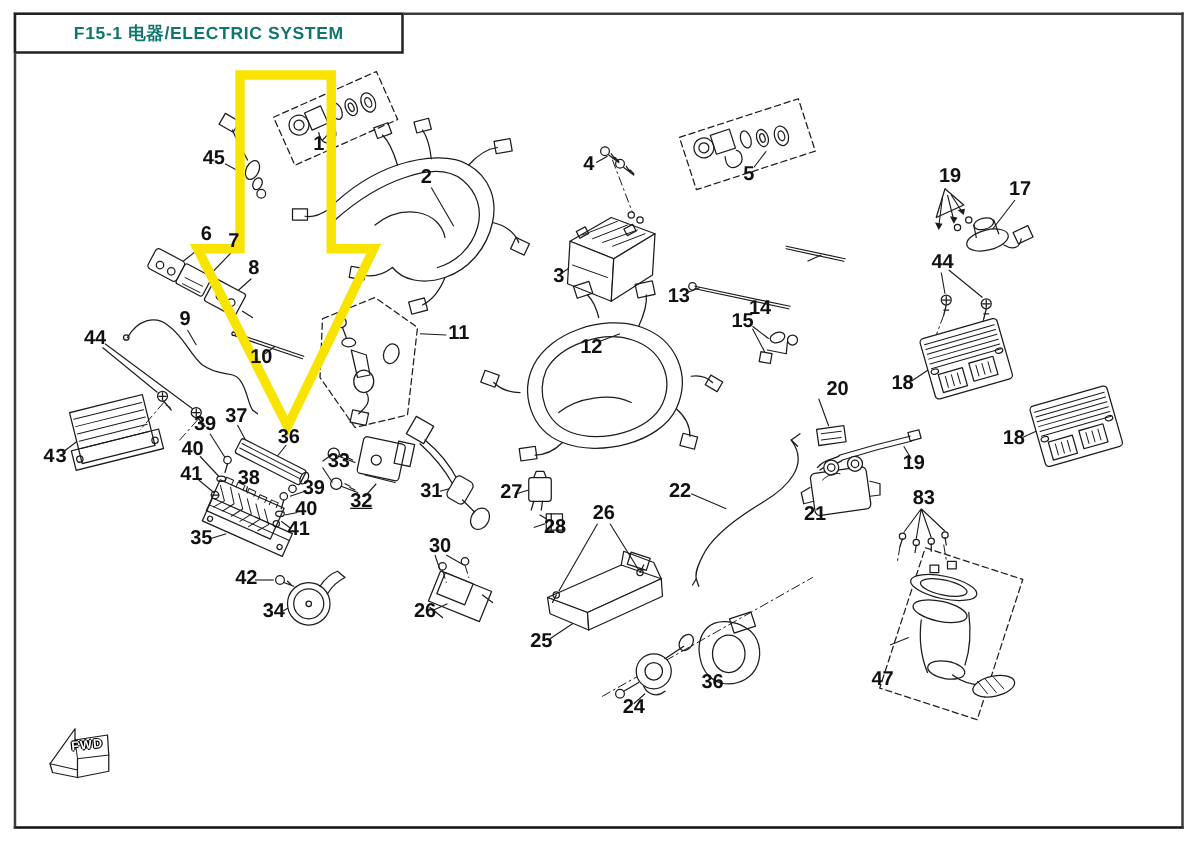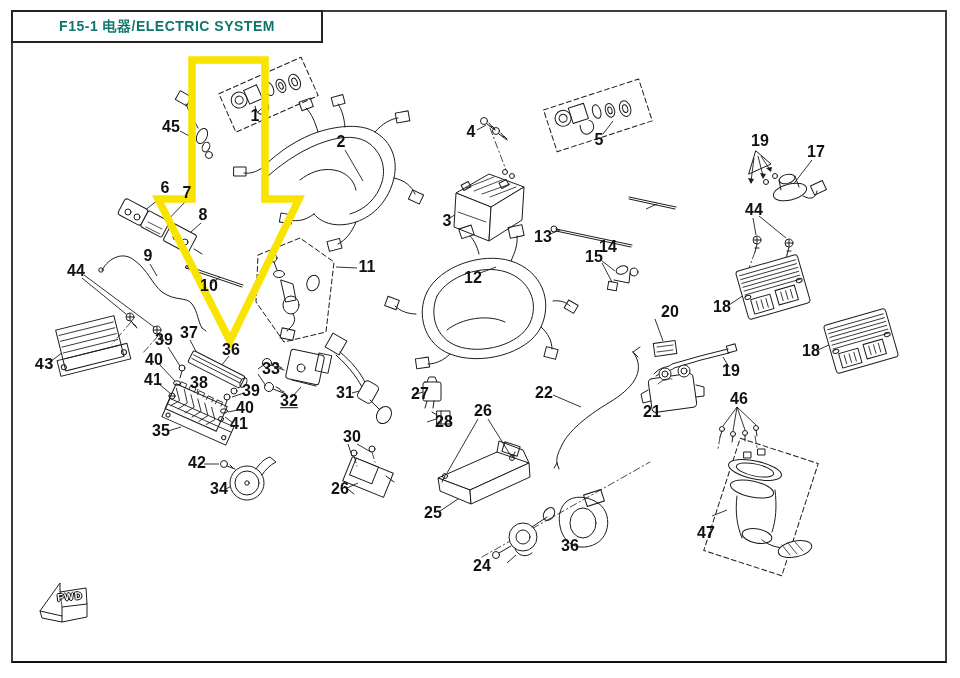--- a/index.html
+++ b/index.html
@@ -503,24 +503,24 @@
       <div class="part-num" style="left: 594px; top: 258px;">15</div>
       <div class="part-num" style="left: 760px; top: 142px;">19</div>
       <div class="part-num" style="left: 816px; top: 153px;">17</div>
       <div class="part-num" style="left: 722px; top: 308px;">18</div>
       <div class="part-num" style="left: 811px; top: 352px;">18</div>
       <div class="part-num" style="left: 731px; top: 372px;">19</div>
       <div class="part-num" style="left: 654px; top: 313px; margin-left: 16px;">20</div>
       <div class="part-num" style="left: 652px; top: 413px;">21</div>
       <div class="part-num" style="left: 544px; top: 394px;">22</div>
       <div class="part-num" style="left: 570px; top: 547px;">36</div>
-      <div class="part-num" style="left: 482px; top: 567px;">24</div>
+      <div class="part-num" style="left: 507px; top: 567px;">24</div>
       <div class="part-num" style="left: 433px; top: 514px;">25</div>
       <div class="part-num" style="left: 483px; top: 412px;">26</div>
-      <div class="part-num" style="left: 420px; top: 395px;">27</div>
+      <div class="part-num" style="left: 409px; top: 395px;">27</div>
       <div class="part-num" style="left: 420px; top: 423px; margin-left: 24px;">28</div>
       <div class="part-num" style="left: 340px; top: 490px;">26</div>
       <div class="part-num" style="left: 352px; top: 438px;">30</div>
       <div class="part-num" style="left: 345px; top: 394px;">31</div>
       <div class="part-num" style="left: 289px; top: 402px; text-decoration: underline;">32</div>
       <div class="part-num" style="left: 251px; top: 370px; margin-left: 20px;">33</div>
       <div class="part-num" style="left: 219px; top: 490px;">34</div>
       <div class="part-num" style="left: 161px; top: 432px;">35</div>
       <div class="part-num" style="left: 231px; top: 351px;">36</div>
       <div class="part-num" style="left: 189px; top: 334px;">37</div>
@@ -529,16 +529,16 @@
       <div class="part-num" style="left: 154px; top: 361px;">40</div>
       <div class="part-num" style="left: 153px; top: 381px;">41</div>
       <div class="part-num" style="left: 251px; top: 392px;">39</div>
       <div class="part-num" style="left: 245px; top: 409px;">40</div>
       <div class="part-num" style="left: 239px; top: 425px;">41</div>
       <div class="part-num" style="left: 197px; top: 464px;">42</div>
       <div class="part-num" style="left: 44px; top: 366px; font-family: Liberation Mono, monospace;">43</div>
       <div class="part-num" style="left: 76px; top: 272px;">44</div>
       <div class="part-num" style="left: 754px; top: 211px;">44</div>
       <div class="part-num" style="left: 171px; top: 128px;">45</div>
-      <div class="part-num" style="left: 739px; top: 400px;">46</div>
-      <div class="part-num" style="left: 706px; top: 534px; text-align: center;">47</div>
+      <div class="part-num" style="left: 739px; top: 400px;">83</div>
+      <div class="part-num" style="left: 706px; top: 545px; text-align: center;">47</div>
     </div>
 </div>
 
 </body></html>

